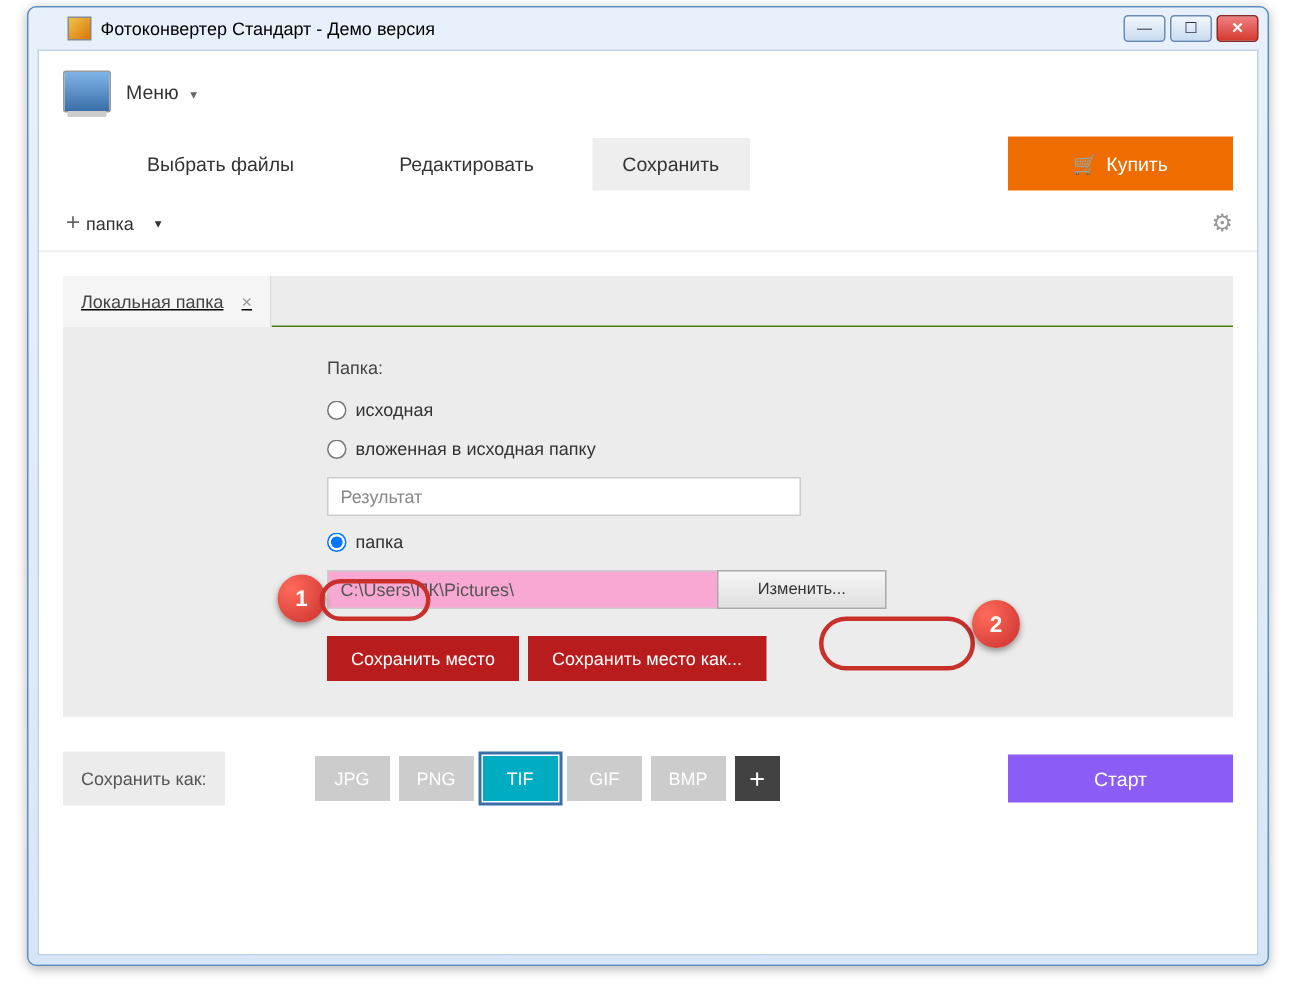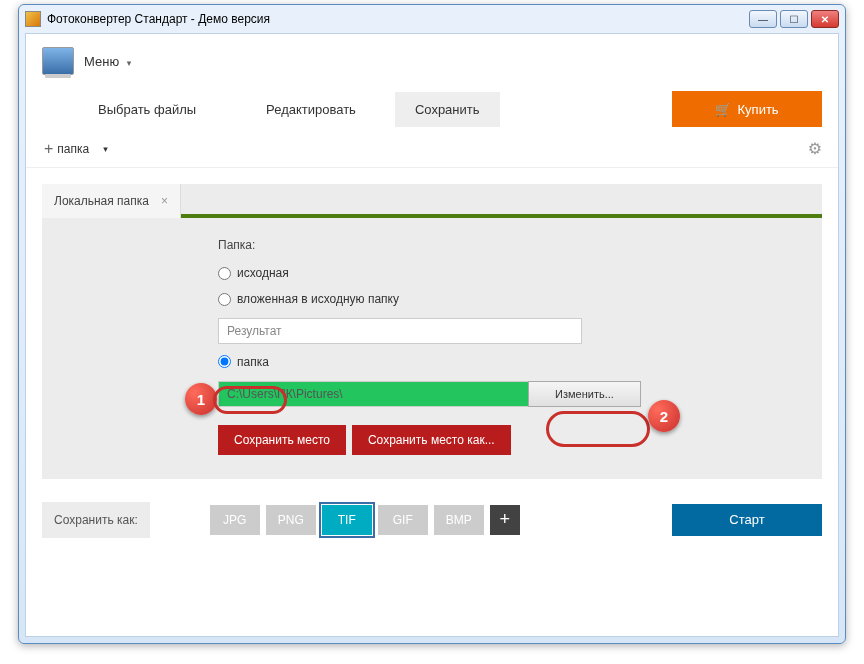--- a/index.html
+++ b/index.html
@@ -1,20 +1,20 @@
 <!DOCTYPE html>
 <html><head>
 <meta charset="utf-8">
 <style>
   * { box-sizing: border-box; margin: 0; padding: 0; font-family: "Segoe UI", Tahoma, sans-serif; }
   body { background: #fff; width: 864px; height: 664px; overflow: hidden; position: relative; }
 
   
   .win-frame { width: 828px; height: 640px; margin: 4px auto 0; border: 1px solid #5a8cc2; border-radius: 6px; background: linear-gradient(#e8f1fb, #d7e6f7); box-shadow: 0 2px 8px rgba(0,0,0,0.3); position: relative; }
-  .titlebar { height: 28px; display: flex; align-items: center; padding: 0 6px; }
+  .titlebar { height: 28px; display: flex; align-items: center; padding: 0 6px; margin-left: 20px; }
   .title-icon { width: 16px; height: 16px; background: linear-gradient(135deg,#f0c14b,#d97706); border: 1px solid #888; margin-right: 6px; }
   .title-text { font-size: 12px; color: #000; flex: 1; }
   .win-btns { display: flex; gap: 3px; }
   .win-btn { width: 28px; height: 18px; border: 1px solid #6a8bb5; border-radius: 3px; background: linear-gradient(#f2f7fd,#c9dbf0); display: flex; align-items: center; justify-content: center; font-size: 10px; color: #334; }
   .win-btn.close { background: linear-gradient(#f08080,#d43a2f); color: #fff; border-color: #8b2a24; font-weight: bold; }
 
   
   .app-body { position: absolute; top: 28px; left: 6px; right: 6px; bottom: 6px; background: #fff; border: 1px solid #bcd0e6; }
 
   
@@ -37,47 +37,47 @@
   
   .addbar { height: 38px; display: flex; align-items: center; padding: 0 16px 0 18px; border-bottom: 1px solid #eee; }
   .addbar .plus { font-size: 16px; color: #666; margin-right: 4px; }
   .addbar-text { font-size: 12px; color: #333; }
   .addbar-caret { font-size: 9px; color: #333; margin-left: 14px; }
   .gear { margin-left: auto; font-size: 16px; color: #999; }
 
   
   .content { padding: 16px; }
   .panel { background: #ececec; }
-  .subtabs { height: 34px; border-bottom: 4px solid #4d7c0f; display: flex; }
+  .subtabs { height: 34px; border-bottom: 1px solid #4d7c0f; display: flex; text-decoration: underline; }
   .subtab { background: #f5f5f5; height: 34px; padding: 0 12px; display: flex; align-items: center; font-size: 12px; color: #444; border-right: 1px solid #ddd; }
   .subtab-x { margin-left: 12px; color: #999; cursor: pointer; }
   .panel-body { padding: 20px 30px 24px 176px; position: relative; }
   .section-label { font-size: 12px; color: #444; margin-bottom: 14px; }
   .radio-row { display: flex; align-items: center; margin-bottom: 12px; font-size: 12px; color: #333; }
   .radio-row input[type=radio] { margin-right: 6px; }
-  .text-input { width: 364px; height: 26px; border: 1px solid #ccc; padding: 0 8px; font-size: 12px; color: #888; background: #fff; margin-bottom: 10px; display: block; }
+  .text-input { width: 316px; height: 26px; border: 1px solid #ccc; padding: 0 8px; font-size: 12px; color: #888; background: #fff; margin-bottom: 10px; display: block; }
   .path-row { display: flex; align-items: center; margin-bottom: 18px; }
-  .path-input { width: 310px; height: 26px; border: 1px solid #ccc; padding: 0 8px; font-size: 12px; color: #555; background: #22c55e; border-right: none; }
+  .path-input { width: 260px; height: 26px; border: 1px solid #ccc; padding: 0 8px; font-size: 12px; color: #555; background: #f9a8d4; border-right: none; }
   .change-btn { height: 26px; width: 113px; background: linear-gradient(#f5f5f5,#e0e0e0); border: 1px solid #aaa; font-size: 11px; color: #333; cursor: pointer; }
   .save-btns { display: flex; gap: 6px; }
   .gray-btn { height: 30px; padding: 0 16px; background: #b91c1c; color: #fff; border: none; font-size: 12px; cursor: pointer; }
 
   
   .status { padding: 10px 18px 18px; font-size: 12px; color: #999; }
   .status b { color: #777; }
 
   
   .bottom { height: 50px; display: flex; align-items: center; padding: 0 16px; }
   .bottom-label { background: #ececec; height: 36px; padding: 0 12px; display: flex; align-items: center; font-size: 12px; color: #555; }
   .fmt-group { display: flex; gap: 6px; margin-left: 60px; }
   .fmt { width: 50px; height: 30px; display: flex; align-items: center; justify-content: center; font-size: 12px; font-weight: normal; cursor: pointer; }
   .fmt.dim { background: #ccc; color: #fff; }
   .fmt.active { background: #00acc1; color: #fff; outline: 2px solid #3a6ea8; outline-offset: 1px; }
   .fmt.add { background: #424242; color: #fff; font-size: 18px; width: 30px; }
-  .start-btn { margin-left: auto; background: #0369a1; color: #fff; height: 32px; width: 150px; display: flex; align-items: center; justify-content: center; font-size: 13px; cursor: pointer; }
+  .start-btn { margin-left: auto; background: #8b5cf6; color: #fff; height: 32px; width: 150px; display: flex; align-items: center; justify-content: center; font-size: 13px; cursor: pointer; }
 
   
   .anno-ring { position: absolute; border: 3px solid #c9302c; border-radius: 999px; pointer-events: none; }
   .anno-badge { position: absolute; width: 32px; height: 32px; border-radius: 50%; background: radial-gradient(circle at 30% 30%, #ff6b5b, #c9302c); color: #fff; font-weight: bold; font-size: 15px; display: flex; align-items: center; justify-content: center; box-shadow: 0 2px 4px rgba(0,0,0,0.4); pointer-events: none; }
 </style>
 </head>
 <body>
 
 <div class="win-frame">
   <div class="titlebar">
@@ -129,21 +129,21 @@
         <div class="panel-body">
           <div class="section-label">Папка:</div>
 
           <label class="radio-row">
             <input type="radio" name="folder" style="">
             <span>исходная</span>
           </label>
 
           <label class="radio-row">
             <input type="radio" name="folder" style="">
-            <span>вложенная в исходную папку</span>
+            <span>вложенная в исходная папку</span>
           </label>
           <input class="text-input" type="text" value="Результат" style="">
 
           <label class="radio-row" style="display:inline-flex;">
             <input type="radio" name="folder" checked="" style="">
             <span>папка</span>
           </label>
           <div class="path-row">
             <input class="path-input" type="text" value="C:\Users\ПК\Pictures\" style="">
             <button class="change-btn">Изменить...</button>

